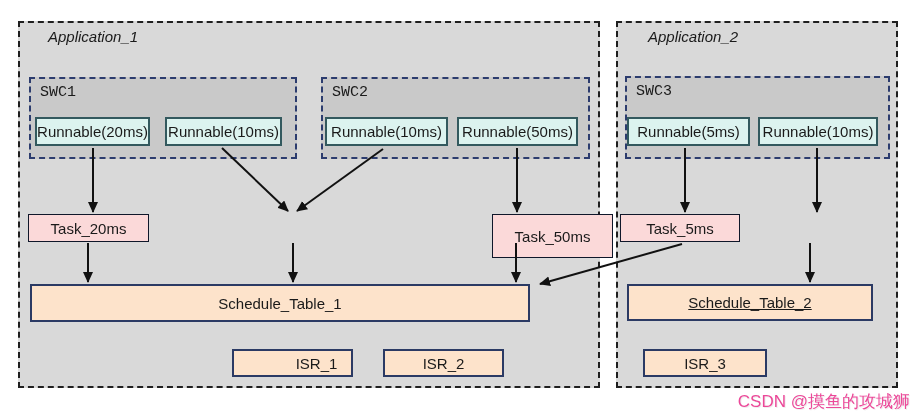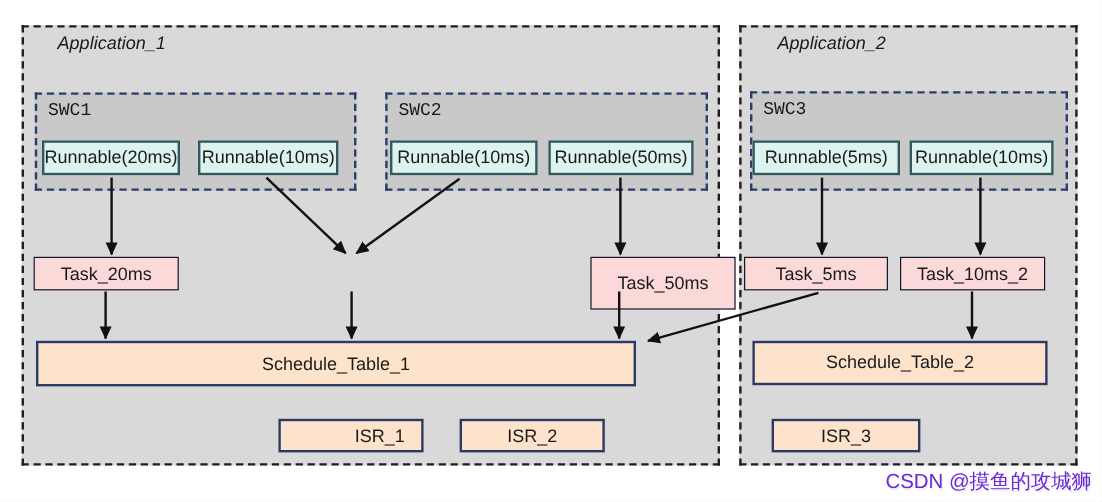--- a/index.html
+++ b/index.html
@@ -61,21 +61,21 @@
     border:2px solid #2b3a64;
   }
   #arrows{
     position:absolute;left:0;top:0;width:918px;height:418px;
     pointer-events:none;
   }
   .watermark{
     position:absolute;
     right:8px;top:390px;
     font-size:17px;
-    color:#6d28d9;
+    color:#ec4899;
     text-shadow:1px 1px 0 #efefef;
     white-space:nowrap;
   }
 </style>
 </head>
 <body>
 
 <div id="canvas">
 
   <div class="app" style="left:18px;top:21px;width:582px;height:367px;"></div>
@@ -97,24 +97,23 @@
   <div class="box runnable" style="left:35px;top:117px;width:115px;height:29px;">Runnable(20ms)</div>
   <div class="box runnable" style="left:165px;top:117px;width:117px;height:29px;">Runnable(10ms)</div>
   <div class="box runnable" style="left:325px;top:117px;width:123px;height:29px;">Runnable(10ms)</div>
   <div class="box runnable" style="left:457px;top:117px;width:121px;height:29px;">Runnable(50ms)</div>
   <div class="box runnable" style="left:627px;top:117px;width:123px;height:29px;">Runnable(5ms)</div>
   <div class="box runnable" style="left:758px;top:117px;width:120px;height:29px;">Runnable(10ms)</div>
 
   <div class="box task" style="left:28px;top:214px;width:121px;height:28px;">Task_20ms</div>
   <div class="box task" style="left:456px;top:214px;width:121px;height:44px;margin-left:36px;">Task_50ms</div>
   <div class="box task" style="left:620px;top:214px;width:120px;height:28px;">Task_5ms</div>
-  <div class="box task" style="left:750px;top:214px;width:121px;height:28px;">Task_10ms_2</div>
 
   <div class="box table" style="left:30px;top:284px;width:500px;height:38px;">Schedule_Table_1</div>
-  <div class="box table" style="left:627px;top:284px;width:246px;height:37px;">Schedule_Table_2</div>
+  <div class="box table" style="left:627px;top:284px;width:246px;height:37px;text-decoration:underline;">Schedule_Table_2</div>
 
   <div class="box isr" style="left:232px;top:349px;width:121px;height:28px;padding-left:48px;">ISR_1</div>
   <div class="box isr" style="left:383px;top:349px;width:121px;height:28px;text-align:right;">ISR_2</div>
   <div class="box isr" style="left:643px;top:349px;width:124px;height:28px;">ISR_3</div>
 
   <svg id="arrows" viewBox="0 0 918 418">
     <defs>
       <marker id="ah" markerUnits="userSpaceOnUse" markerWidth="12" markerHeight="12" refX="10" refY="5" orient="auto">
         <path d="M0,0 L11,5 L0,10 z" fill="#111111"></path>
       </marker>

